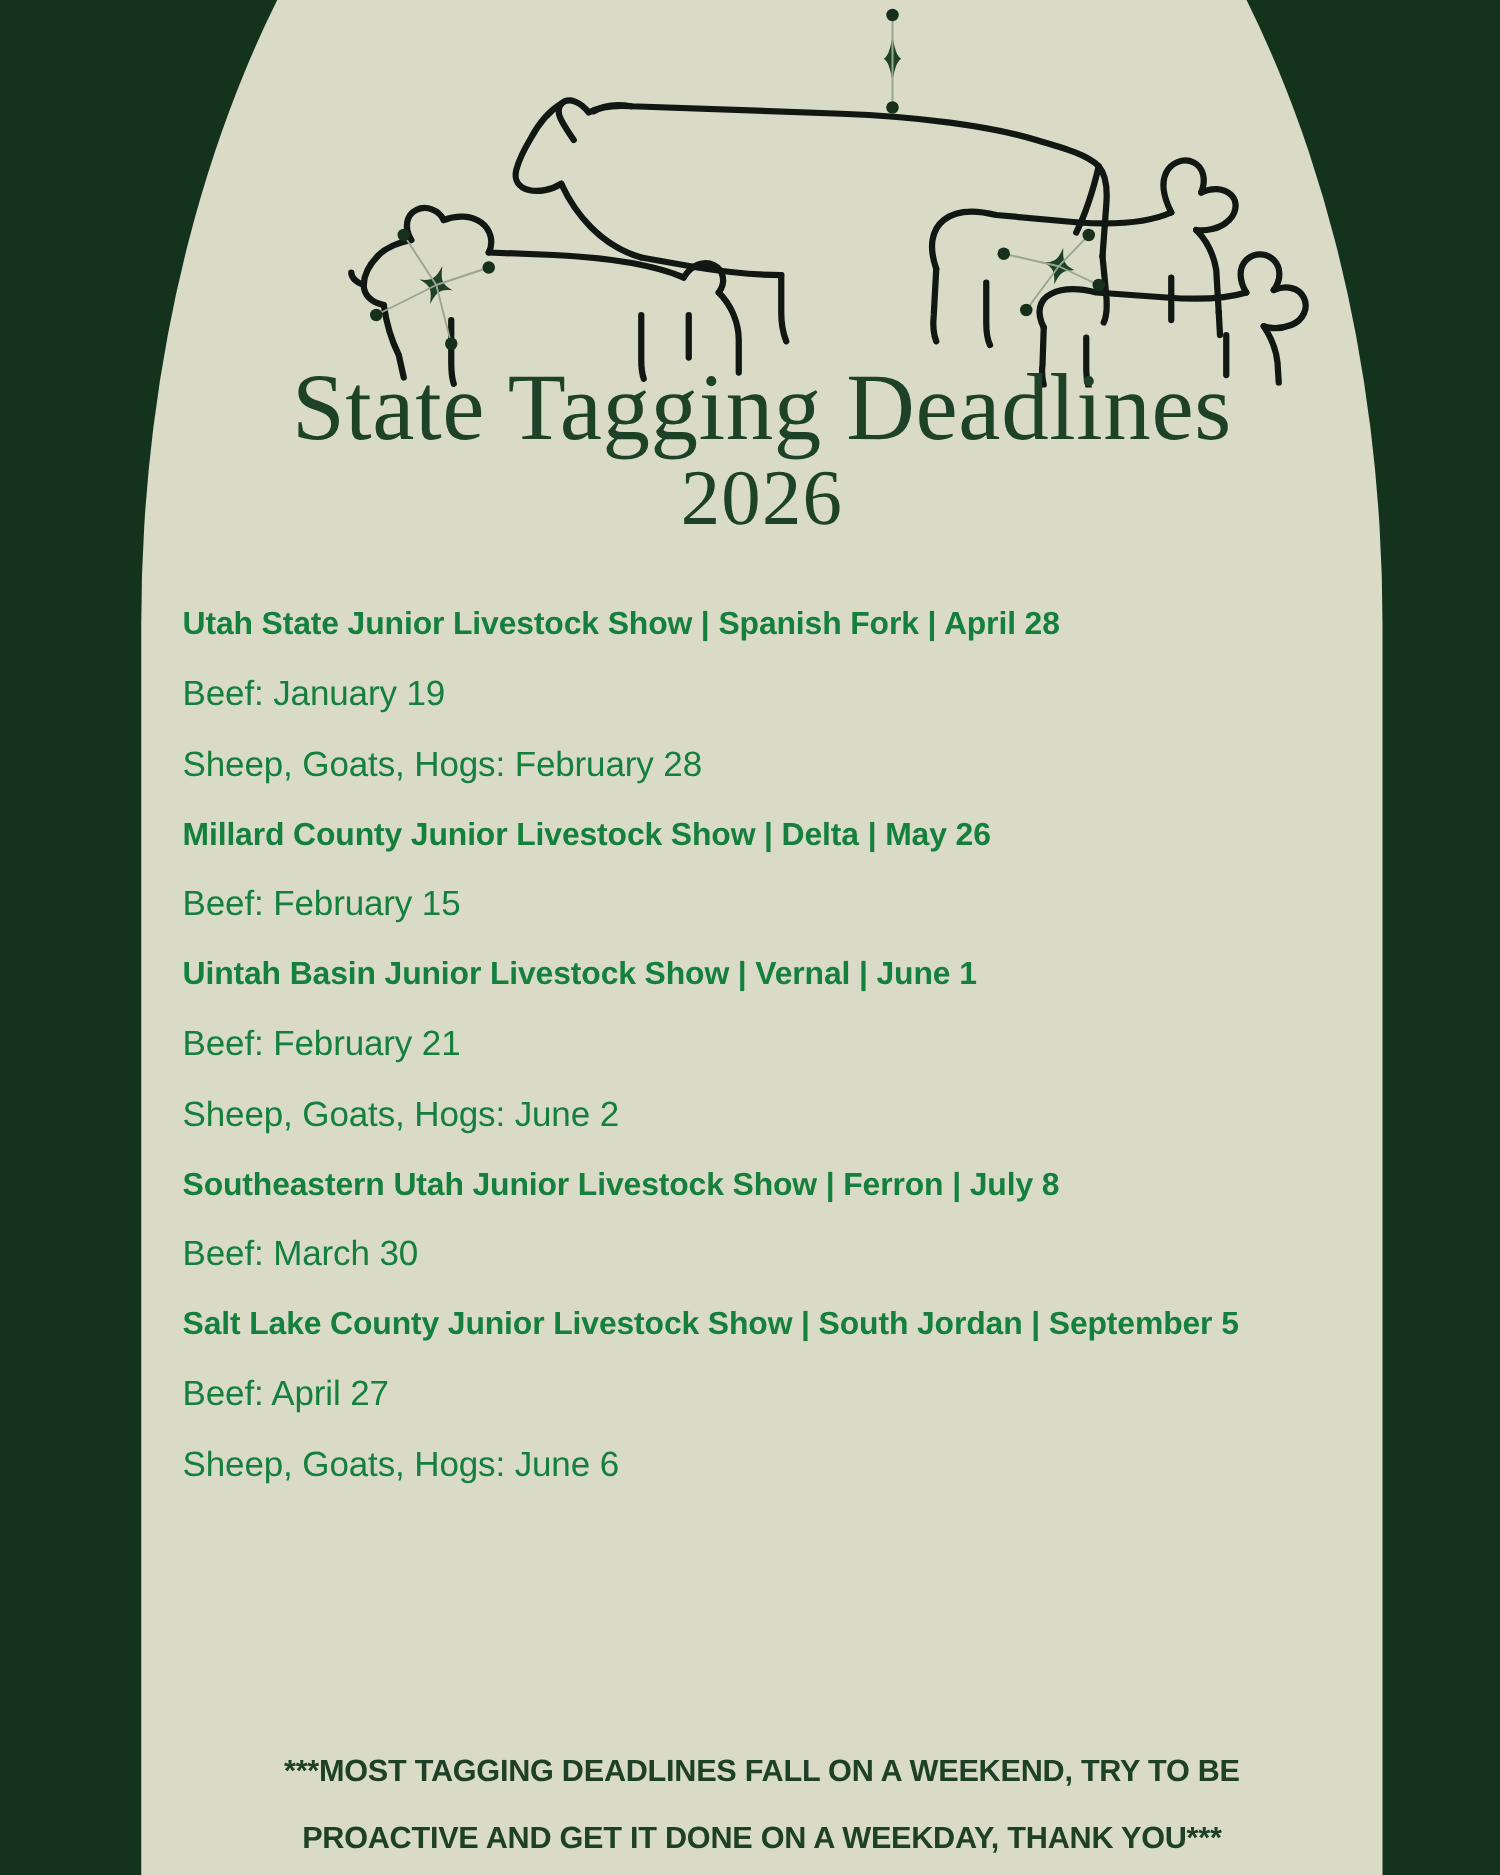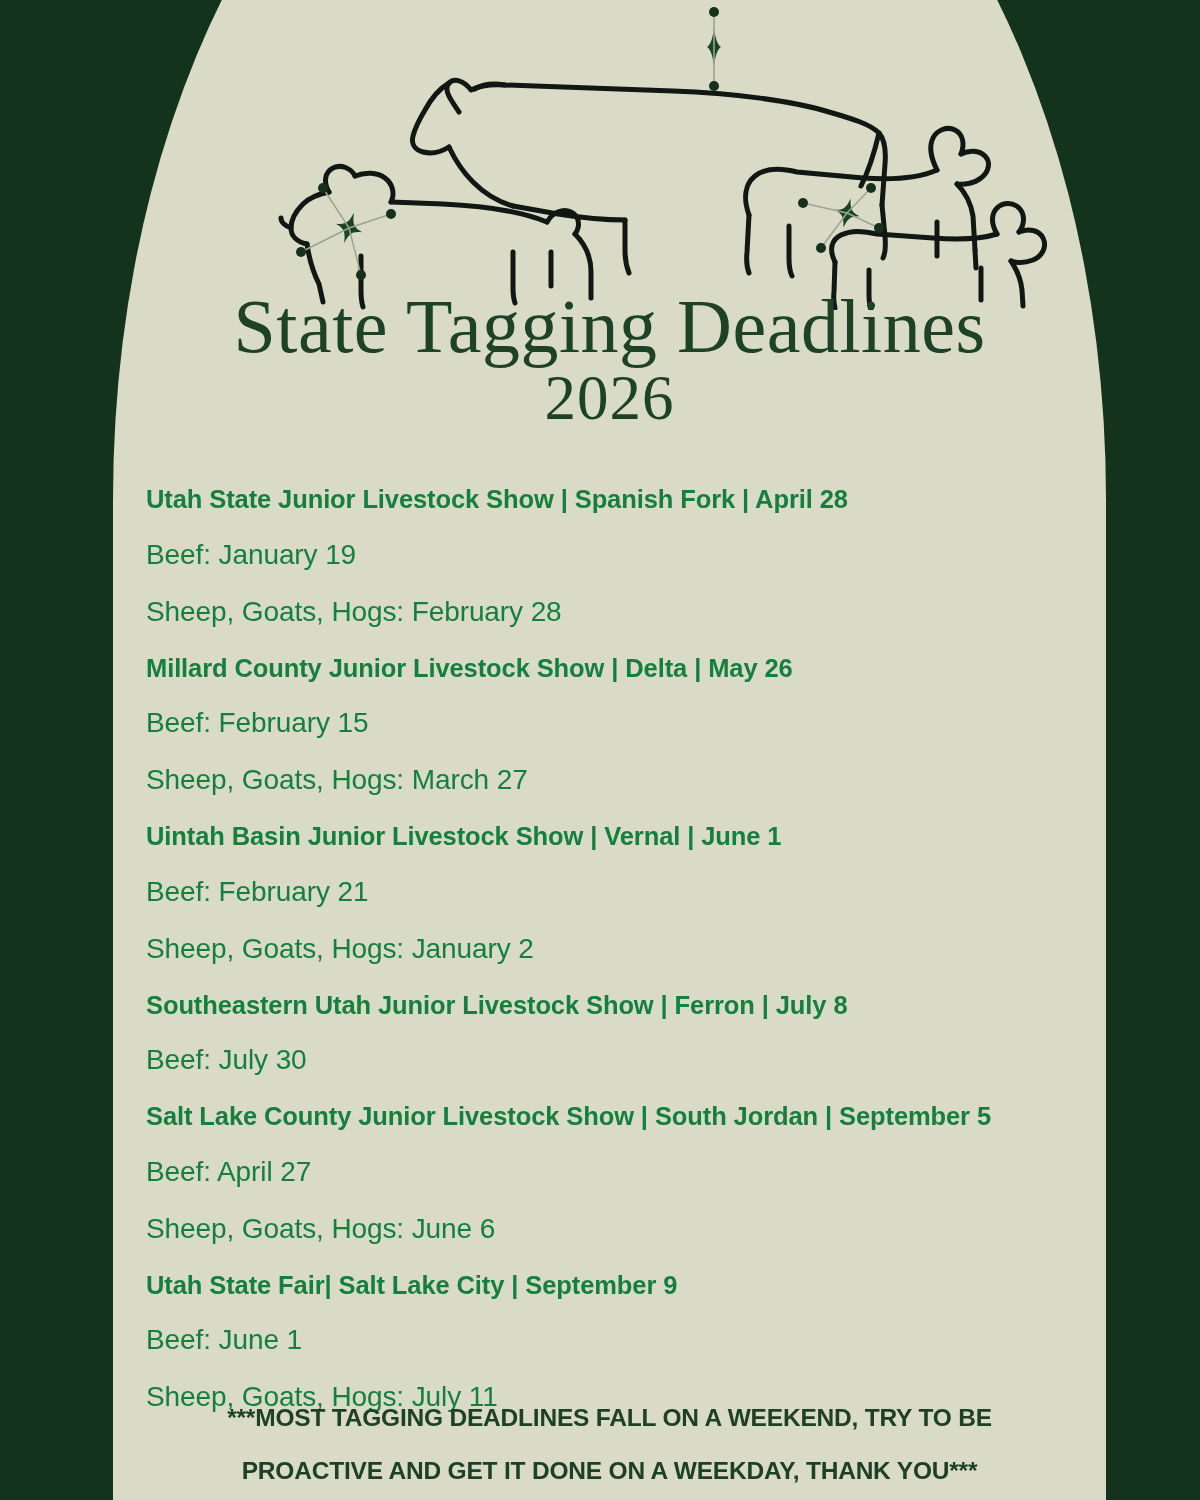--- a/index.html
+++ b/index.html
@@ -258,45 +258,39 @@
 
       <div class="event">
         <div class="event-heading">Utah State Junior Livestock Show | Spanish Fork | April 28</div>
         <div class="event-detail">Beef: January 19</div>
         <div class="event-detail">Sheep, Goats, Hogs: February 28</div>
       </div>
 
       <div class="event">
         <div class="event-heading">Millard County Junior Livestock Show | Delta | May 26</div>
         <div class="event-detail">Beef: February 15</div>
-        <div class="event-detail">Sheep, Goats, Hogs: March 27</div>
       </div>
 
       <div class="event">
         <div class="event-heading">Uintah Basin Junior Livestock Show | Vernal | June 1</div>
         <div class="event-detail">Beef: February 21</div>
-        <div class="event-detail">Sheep, Goats, Hogs: January 2</div>
+        <div class="event-detail">Sheep, Goats, Hogs: June 2</div>
       </div>
 
       <div class="event">
         <div class="event-heading">Southeastern Utah Junior Livestock Show | Ferron | July 8</div>
-        <div class="event-detail">Beef: July 30</div>
+        <div class="event-detail">Beef: March 30</div>
       </div>
 
       <div class="event">
         <div class="event-heading">Salt Lake County Junior Livestock Show | South Jordan | September 5</div>
         <div class="event-detail">Beef: April 27</div>
         <div class="event-detail">Sheep, Goats, Hogs: June 6</div>
       </div>
 
-      <div class="event">
-        <div class="event-heading">Utah State Fair| Salt Lake City | September 9</div>
-        <div class="event-detail">Beef: June 1</div>
-        <div class="event-detail">Sheep, Goats, Hogs: July 11</div>
-      </div>
 
     </div>
 
     <div class="footer-note">
       <div class="fn-line">***MOST TAGGING DEADLINES FALL ON A WEEKEND, TRY TO BE</div>
       <div class="fn-line">PROACTIVE AND GET IT DONE ON A WEEKDAY, THANK YOU***</div>
     </div>
 
   </div>
 </div>

